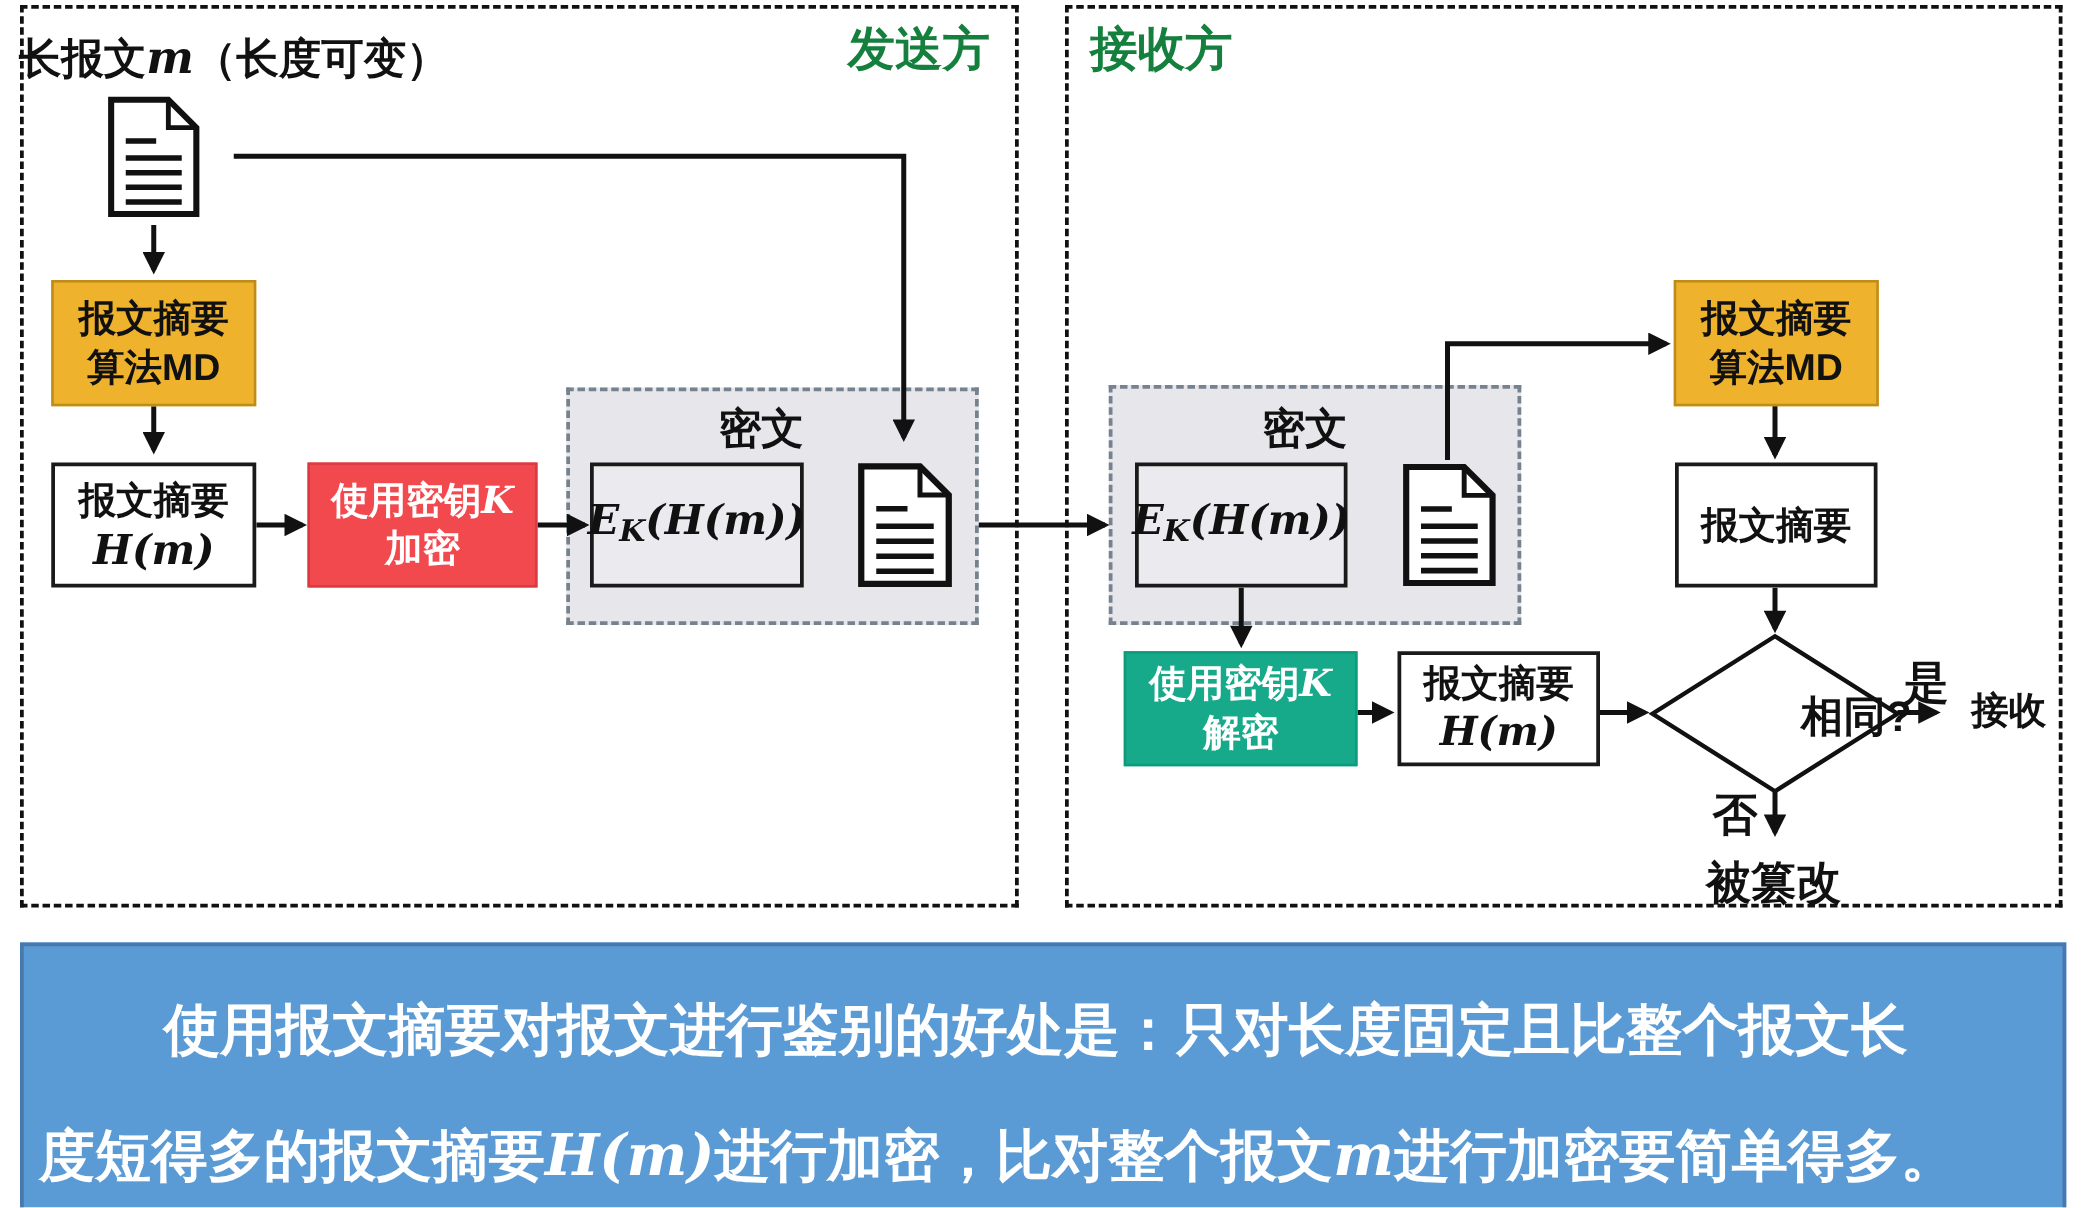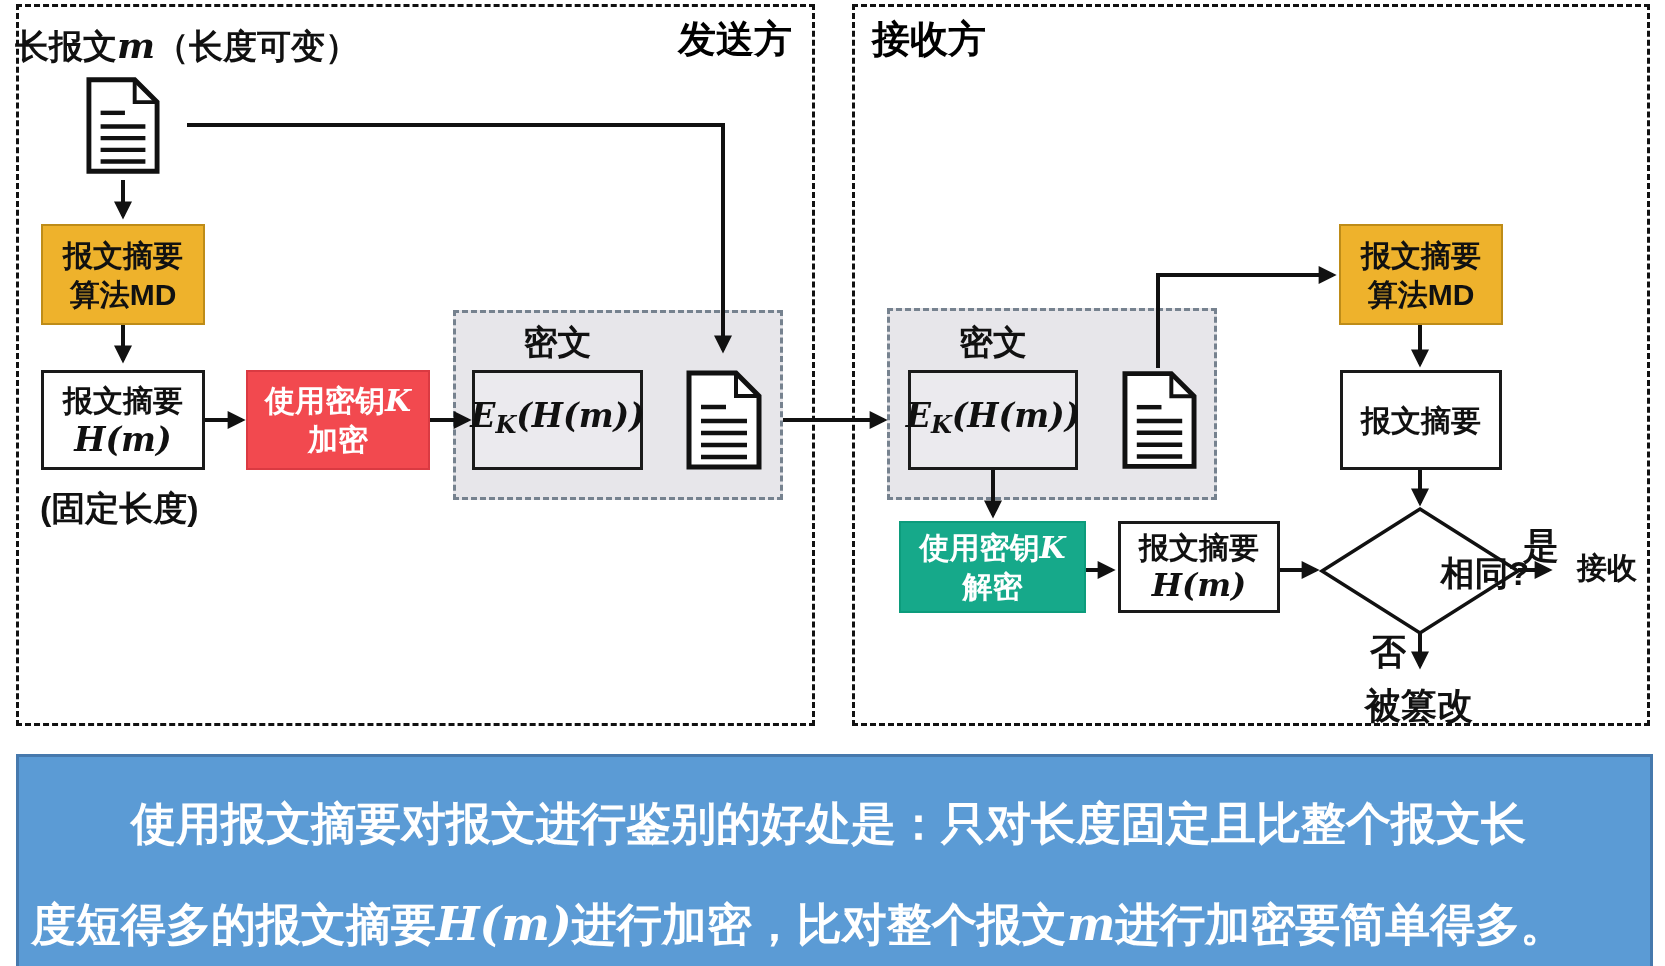--- a/index.html
+++ b/index.html
@@ -1,22 +1,22 @@
 <!DOCTYPE html>
 <html><head>
 <meta charset="utf-8">
 <style>
   html,body{margin:0;padding:0;background:#fff;}
   #stage{position:relative;width:1665px;height:966px;background:#fff;overflow:hidden;
          font-family:"Liberation Sans",sans-serif;color:#111;}
   .abs{position:absolute;}
   .outer-box{position:absolute;border:3px dashed #111;background:transparent;box-sizing:border-box;}
-  .region-label{position:absolute;font-size:38px;font-weight:bold;color:#000000;white-space:nowrap;}
+  .region-label{position:absolute;font-size:38px;font-weight:bold;color:#15803d;white-space:nowrap;}
   .gray-group{position:absolute;background:#E7E6EA;border:3px dashed #76828F;box-sizing:border-box;}
-  .cipher-label{position:absolute;font-size:34px;font-weight:bold;text-align:center;}
+  .cipher-label{position:absolute;font-size:34px;font-weight:bold;text-align:right;}
   .node{position:absolute;box-sizing:border-box;display:flex;flex-direction:column;
         align-items:center;justify-content:center;text-align:center;font-weight:bold;}
   .node .ln{font-size:30px;line-height:39px;white-space:nowrap;}
   .orange{background:#EEB22C;border:2px solid #BE8C18;color:#111;}
   .whitebox{background:#fff;border:3px solid #1a1a1a;color:#111;}
   .redbox{background:#F2494F;border:2px solid #DA3A42;color:#fff;}
   .greenbox{background:#16A98A;border:2px solid #0C9C7C;color:#fff;}
   .ekbox{background:#EBEAEE;border:3px solid #1a1a1a;color:#111;}
   .math{font-family:"DejaVu Serif","Liberation Serif",serif;font-style:italic;font-weight:bold;}
   .formula{font-size:33px;line-height:56px;white-space:nowrap;text-align:right;}
@@ -112,21 +112,20 @@
   <div class="node orange" style="left:41px;top:224px;width:164px;height:101px;">
     <div class="ln">报文摘要</div>
     <div class="ln">算法MD</div>
   </div>
 
   <div class="node whitebox" style="left:41px;top:370px;width:164px;height:100px;">
     <div class="ln">报文摘要</div>
     <div class="ln math" style="font-size:33px;">H(m)</div>
   </div>
 
-  <div class="small-note" style="left:40px;top:486px;">(固定长度)</div>
 
   <div class="node redbox" style="left:246px;top:370px;width:184px;height:100px;">
     <div class="ln"><span>使用密钥</span><span class="math">K</span></div>
     <div class="ln">加密</div>
   </div>
 
   <div class="cipher-label" style="left:472px;top:320px;width:171px;">密文</div>
   <div class="node ekbox" style="left:472px;top:370px;width:171px;height:100px;">
     <div class="formula math"><span>E</span><sub>K</sub><span>(H(m))</span></div>
   </div>

